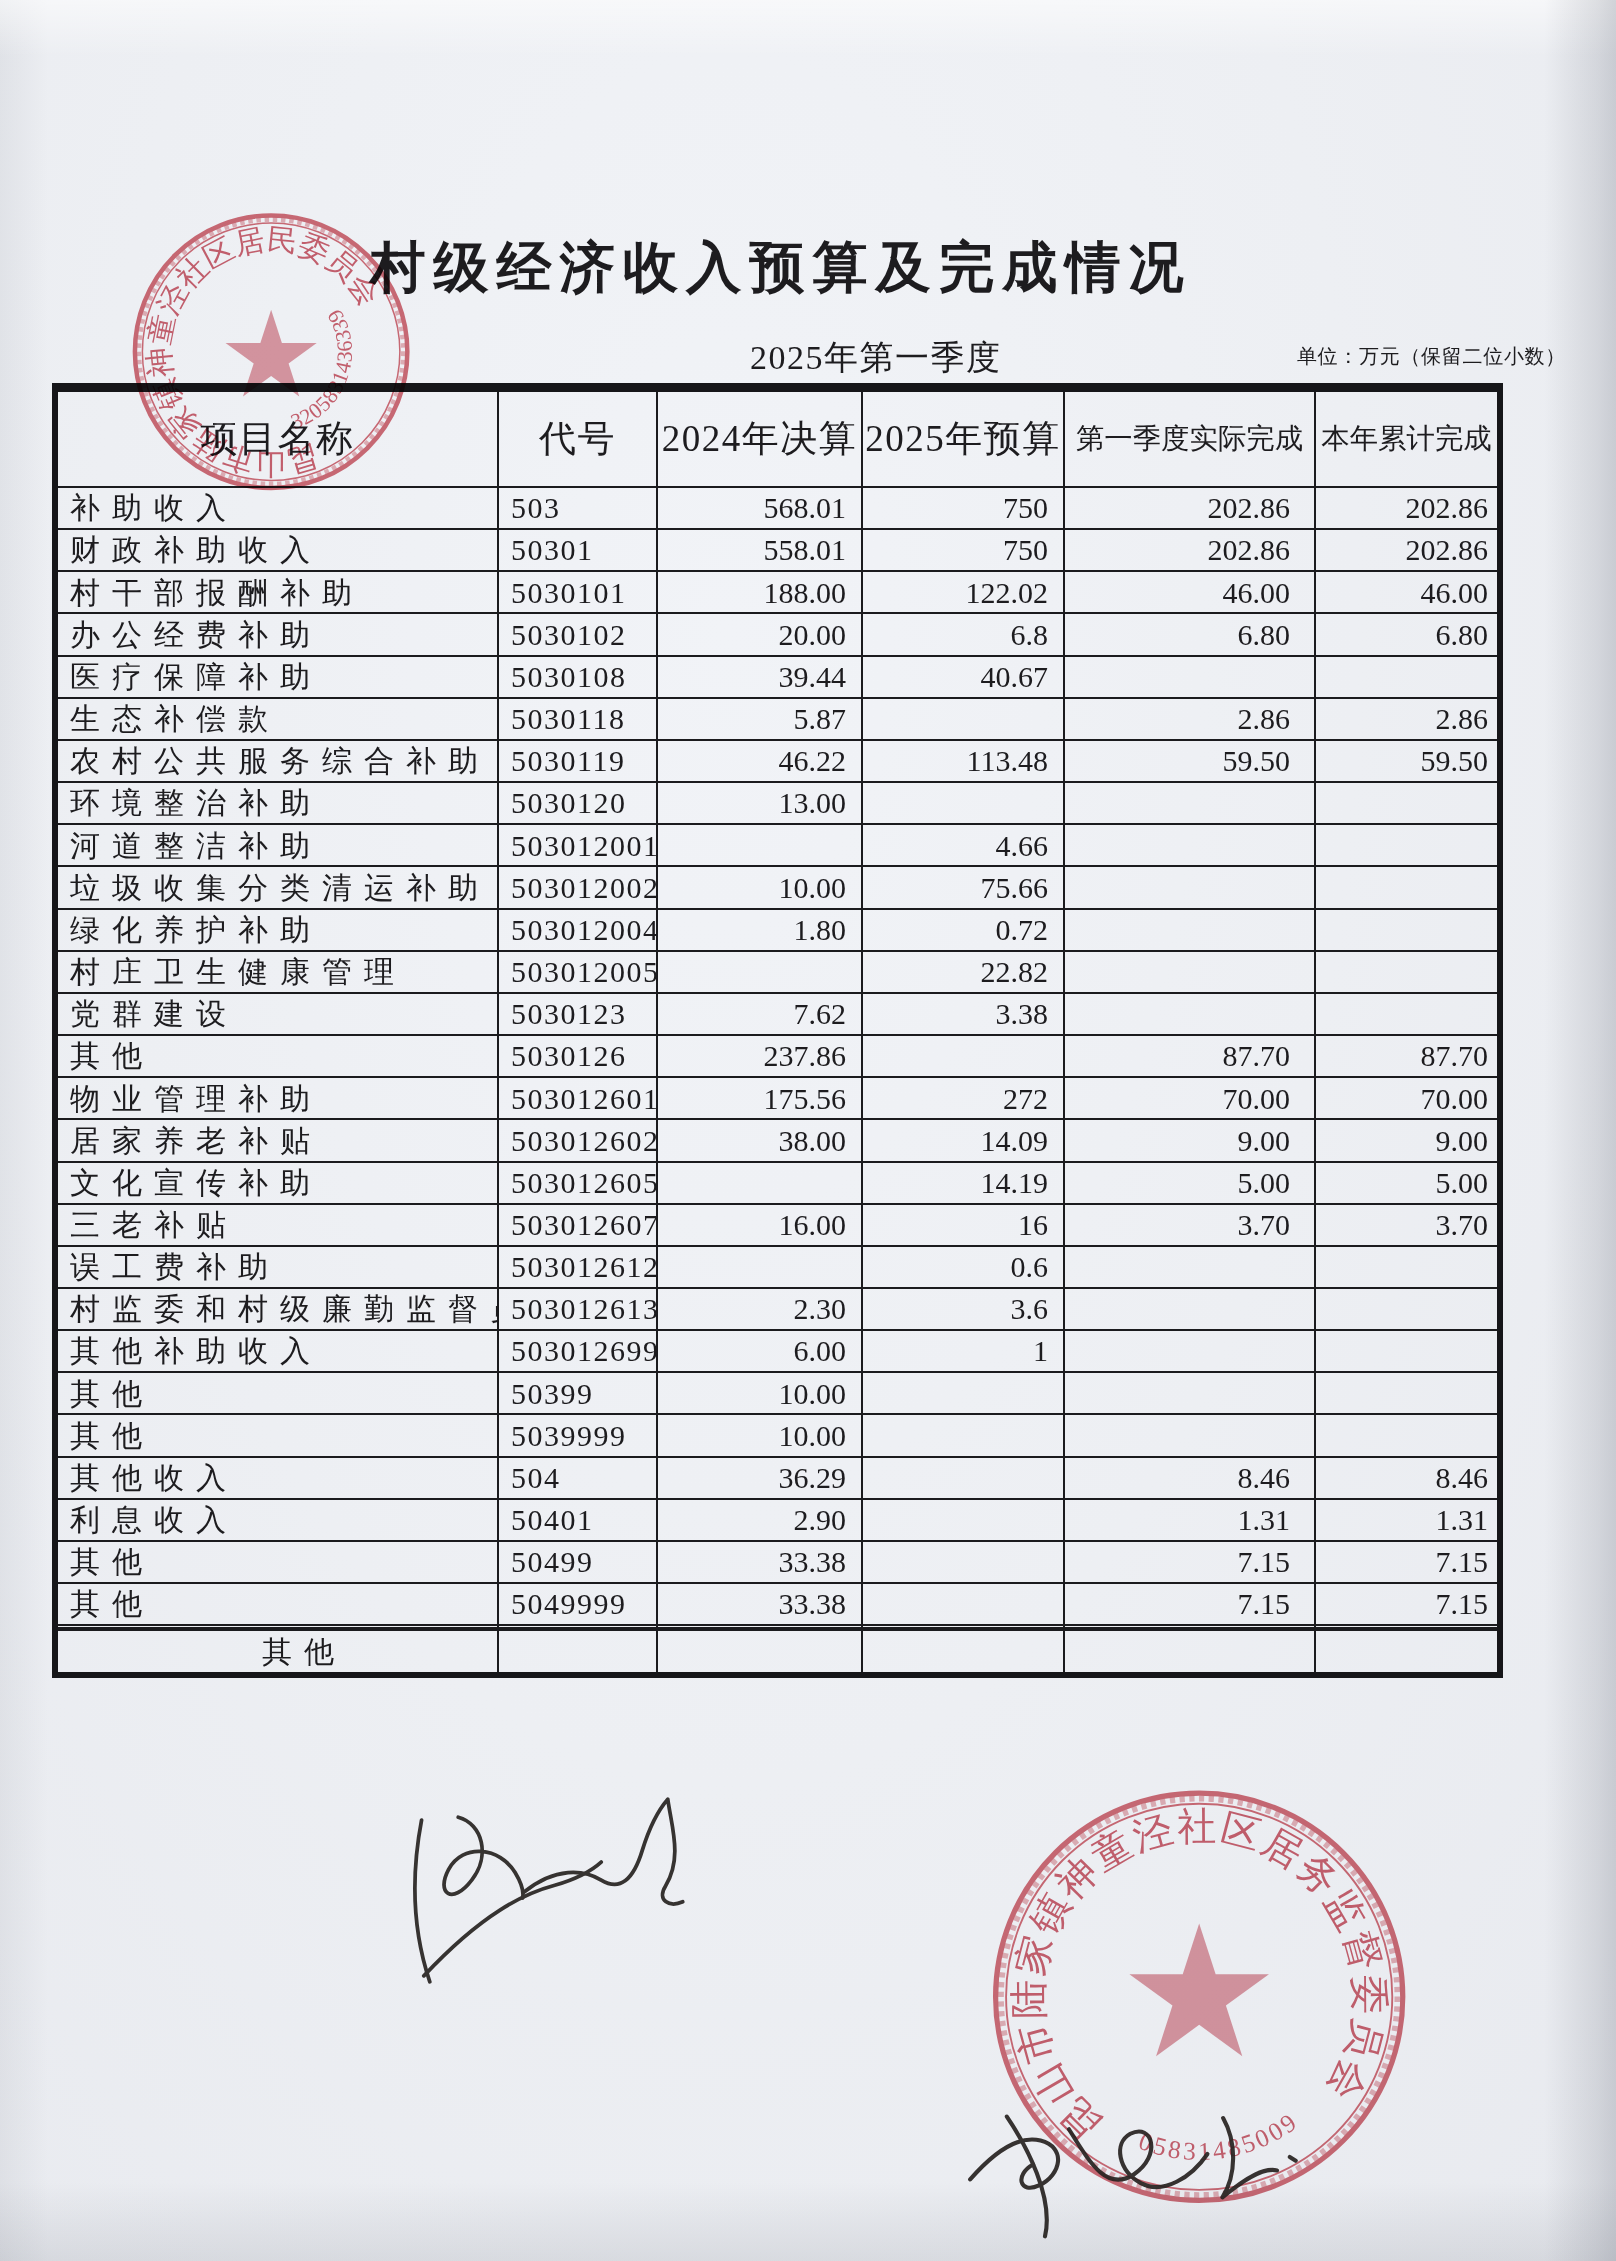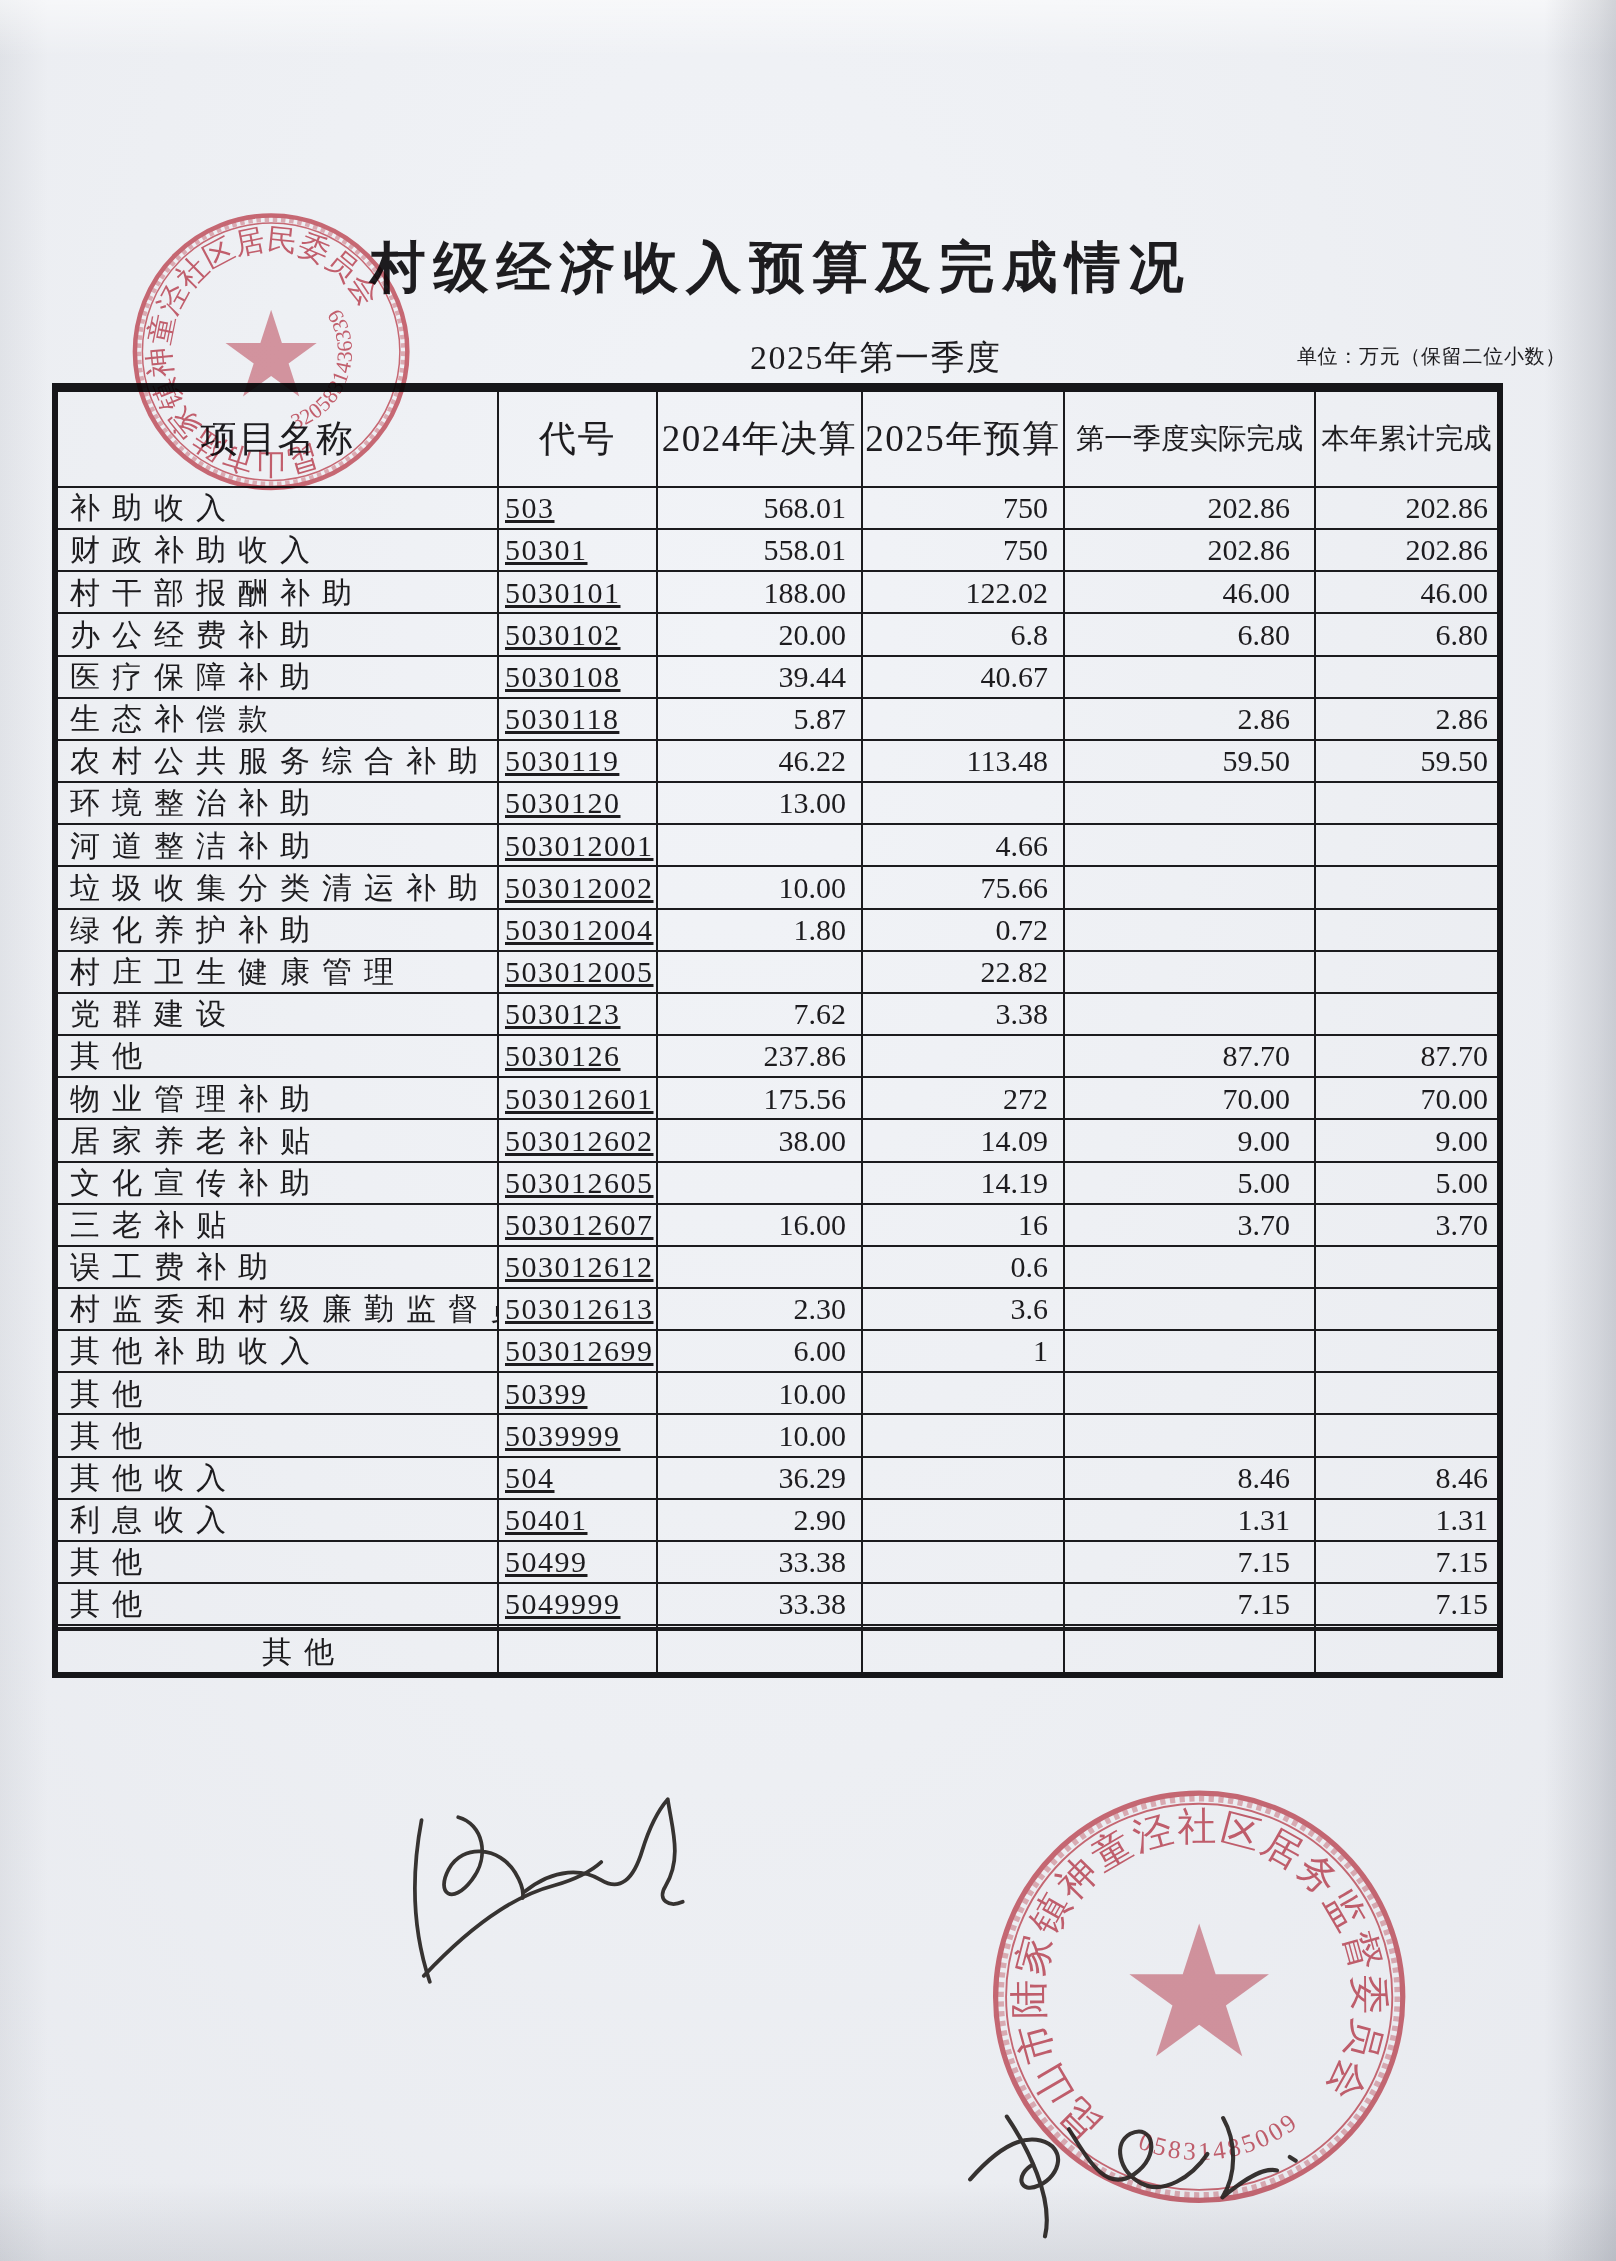--- a/index.html
+++ b/index.html
@@ -45,21 +45,21 @@
   }
   .budget-table{border:6px solid #161619; border-top-width:9.7px;}
   .budget-table thead th{
     height:94px; font-size:37px; font-weight:normal;
     text-align:center; letter-spacing:1.5px;
   }
   .budget-table thead th.h4{letter-spacing:0; font-size:28.4px;}
   .budget-table thead th.h5{letter-spacing:0; font-size:28.4px;}
   .budget-table td{font-size:30px;}
   .budget-table td.c0{text-align:left; padding-left:12px; letter-spacing:12px;margin-top:28px;}
-  .budget-table td.c1{text-align:left; padding-left:6px; letter-spacing:1.5px;text-decoration:underline;}
+  .budget-table td.c1{text-align:left; padding-left:12px; letter-spacing:1.5px;}
   .budget-table td.c2,.budget-table td.c3{text-align:right; padding-right:15px;}
   .budget-table td.c4{text-align:right; padding-right:24px;}
   .budget-table td.c5{text-align:right; padding-right:9px;}
   .budget-table tbody tr:last-child td.c0{padding-left:204px;}
   .overlay{
     position:absolute; left:0; top:0; width:1617px; height:2261px;
     mix-blend-mode:multiply; pointer-events:none;
   }
   .overlay text{font-family:"Liberation Serif","DejaVu Serif",serif;}
 </style>

